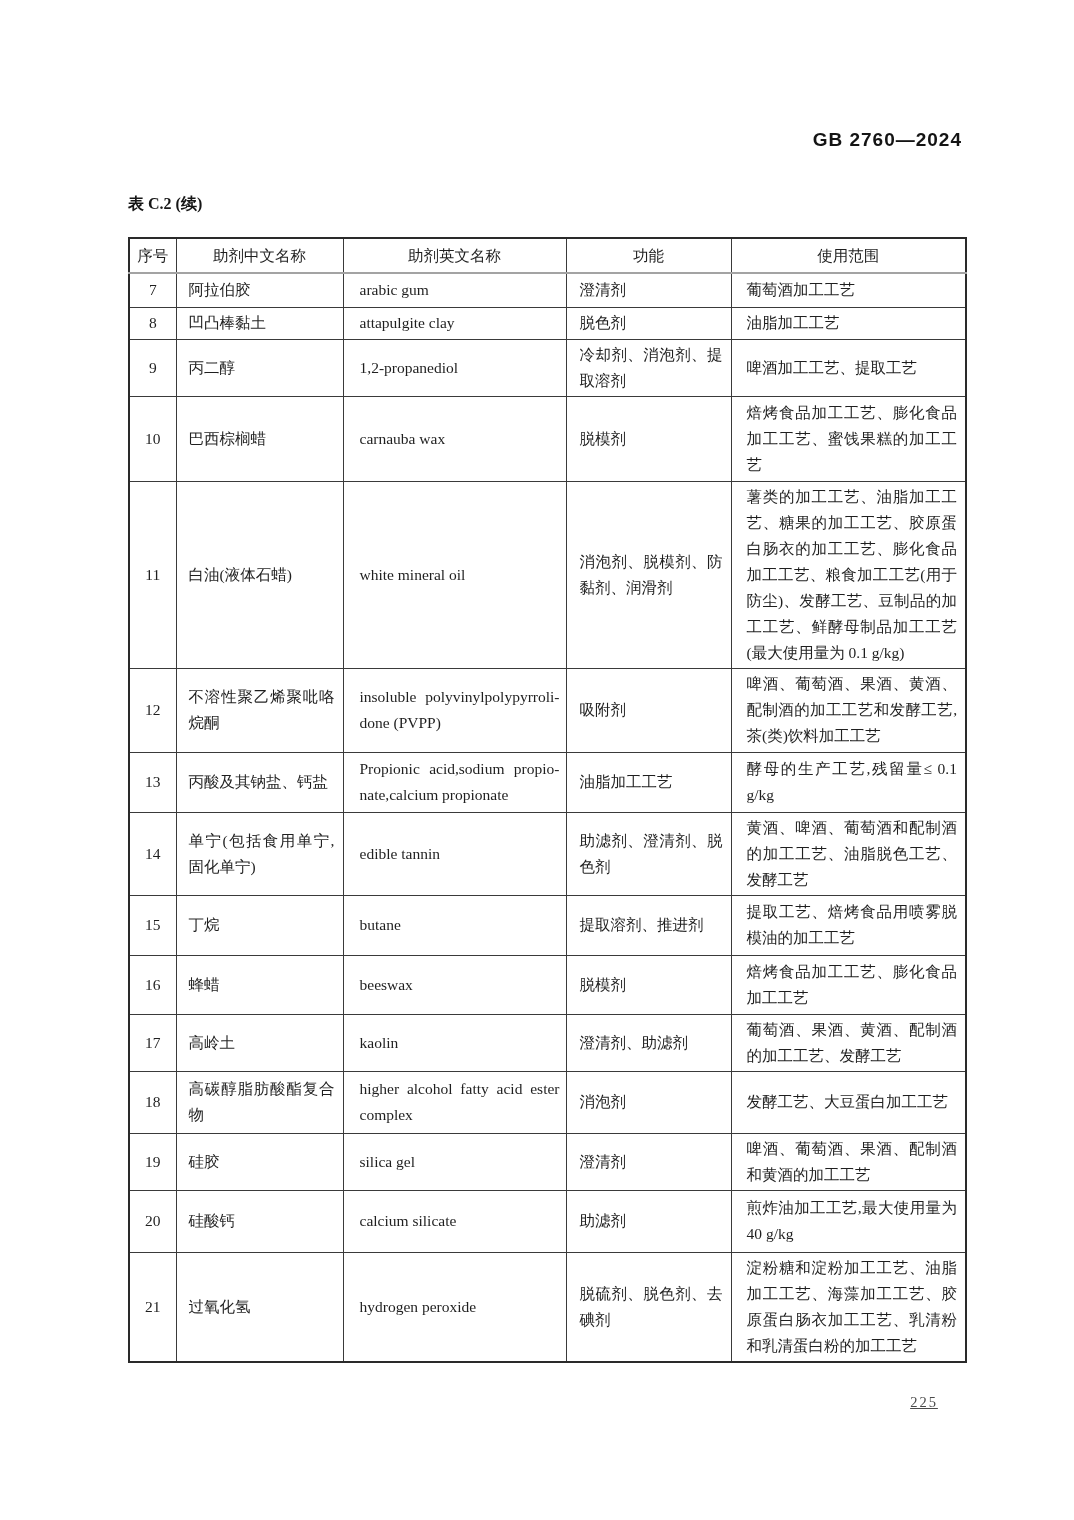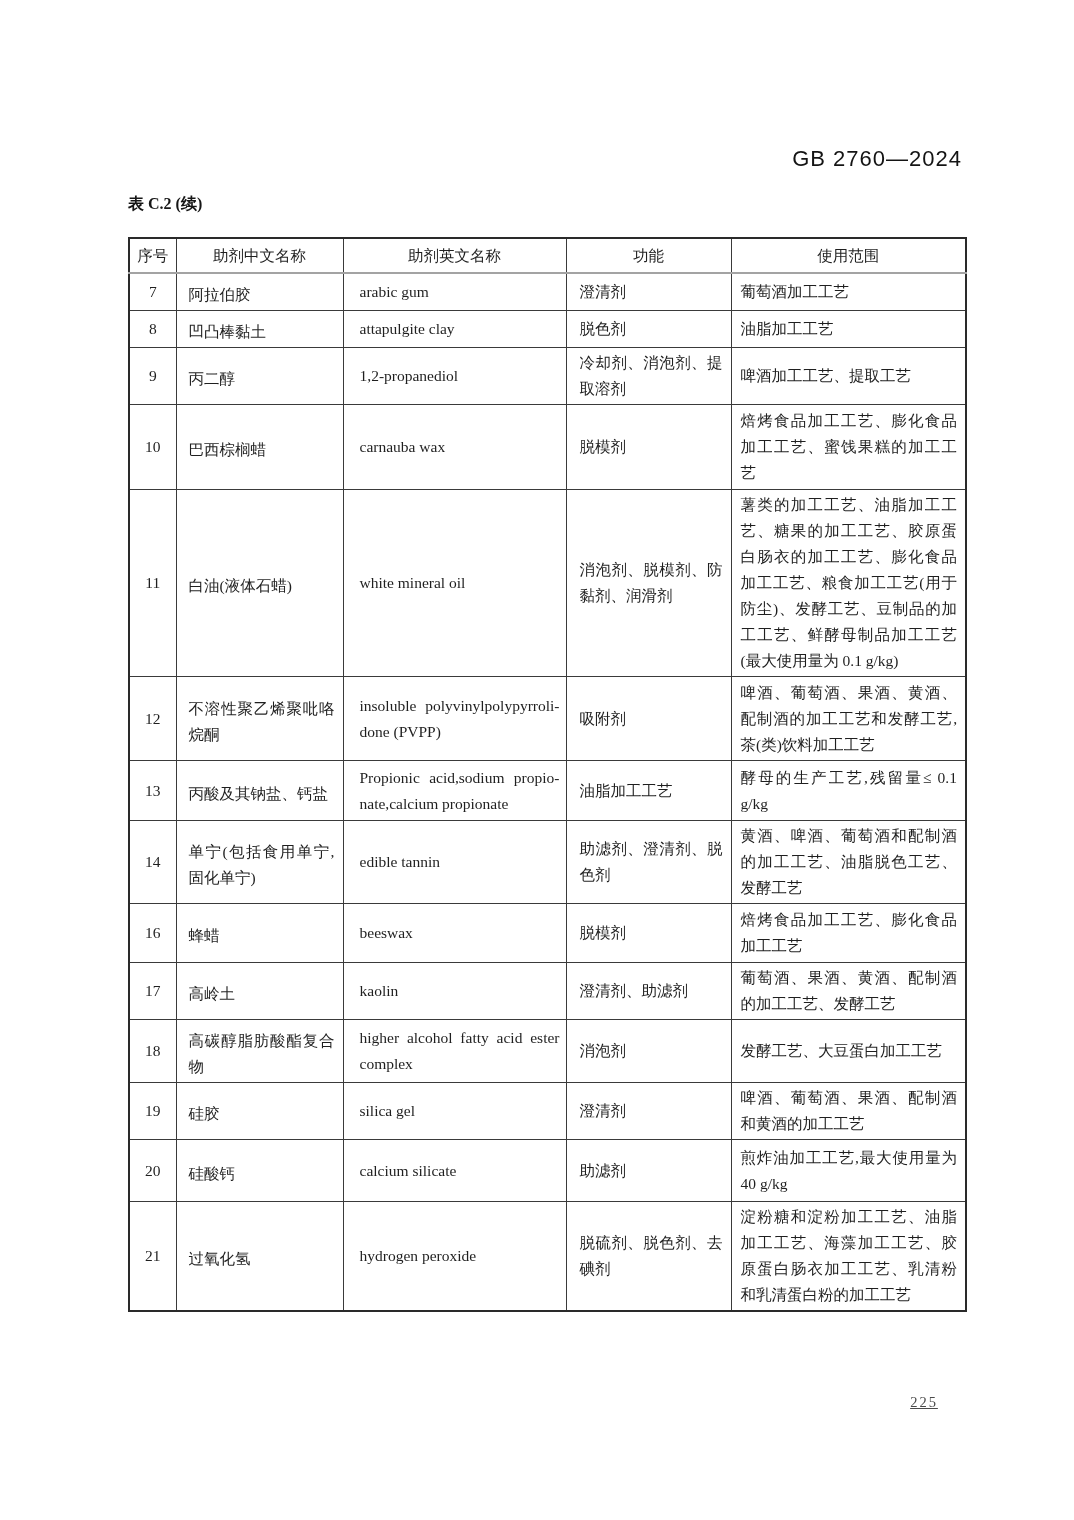--- a/index.html
+++ b/index.html
@@ -5,23 +5,23 @@
   html,body { margin:0; padding:0; }
   body {
     width:1074px; height:1520px;
     background:#ffffff;
     font-family:"Liberation Serif","DejaVu Serif",serif;
     color:#1f1f1f;
   }
   .page { position:relative; width:1074px; height:1520px; overflow:hidden; }
 
   .doc-header {
-    position:absolute; top:146px; right:112px;
+    position:absolute; top:129px; right:112px;
     font-family:"Liberation Sans","DejaVu Sans",sans-serif;
-    font-weight:normal; font-size:22px; letter-spacing:1px;
+    font-weight:bold; font-size:19px; letter-spacing:1px;
     color:#141414;
   }
 
   .table-title {
     position:absolute; top:194px; left:128px; width:837px;
     text-align:left; font-size:16px; font-weight:bold;
     color:#161616;
   }
 
   table.std-table {
@@ -37,24 +37,24 @@
     overflow:hidden;
   }
   table.std-table thead th {
     font-weight:normal;
     text-align:center;
     height:31px;
     border-bottom:2px solid #a3a3a3;
     padding:1px 4px;
   }
   td.col-no   { text-align:center; padding:1px 4px; }
-  td.col-cn   { text-align:justify; padding:8px 8px 2px 12px;margin-left:42px; }
+  td.col-cn   { text-align:justify; padding:2px 8px 2px 12px;margin-left:42px; }
   td.col-en   { text-align:justify; padding:2px 6px 2px 16px; font-size:14px;margin-top:36px; }
   td.col-func { text-align:justify; padding:2px 8px 2px 13px; }
-  td.col-scope{ text-align:justify; padding:2px 8px 2px 9px; }
+  td.col-scope{ text-align:justify; padding:2px 8px 2px 15px; }
 
   .page-number {
     position:absolute; top:1394px; left:898px; width:52px;
     text-align:center; font-size:14.5px; color:#4a4a4a;
     letter-spacing:2px;
     text-decoration:underline;
   }
 </style>
 </head>
 <body>
@@ -132,20 +132,27 @@
           <td class="col-func">油脂加工工艺</td>
           <td class="col-scope">酵母的生产工艺,残留量≤ 0.1 g/kg</td>
         </tr>
         <tr style="height: 82px;">
           <td class="col-no">14</td>
           <td class="col-cn">单宁(包括食用单宁,固化单宁)</td>
           <td class="col-en">edible tannin</td>
           <td class="col-func">助滤剂、澄清剂、脱色剂</td>
           <td class="col-scope">黄酒、啤酒、葡萄酒和配制酒的加工工艺、油脂脱色工艺、发酵工艺</td>
         </tr>
+        <tr style="height: 60px;">
+          <td class="col-no">15</td>
+          <td class="col-cn">丁烷</td>
+          <td class="col-en">butane</td>
+          <td class="col-func">提取溶剂、推进剂</td>
+          <td class="col-scope">提取工艺、焙烤食品用喷雾脱模油的加工工艺</td>
+        </tr>
         <tr style="height: 59px;">
           <td class="col-no">16</td>
           <td class="col-cn">蜂蜡</td>
           <td class="col-en">beeswax</td>
           <td class="col-func">脱模剂</td>
           <td class="col-scope">焙烤食品加工工艺、膨化食品加工工艺</td>
         </tr>
         <tr style="height: 55px;">
           <td class="col-no">17</td>
           <td class="col-cn">高岭土</td>

